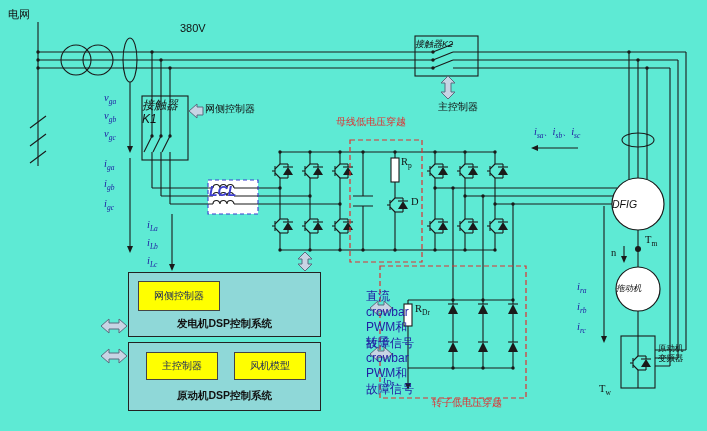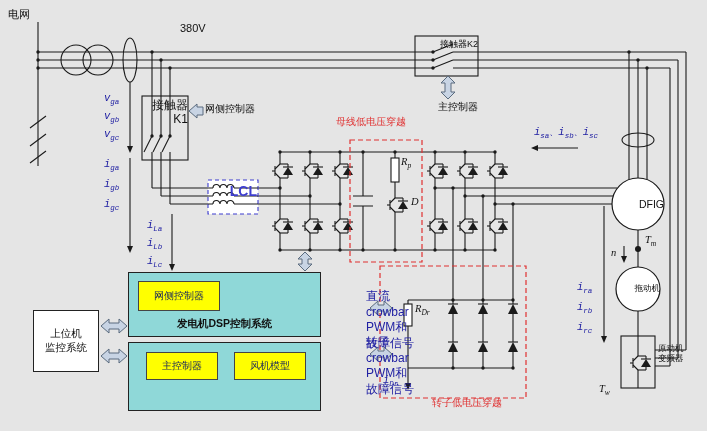--- a/index.html
+++ b/index.html
@@ -1,30 +1,30 @@
 <!DOCTYPE html>
 <html style="--c-wire: #1a1a1a; --c-signal: #2121a3; --c-red: #e03030; --c-blue: #3d3dcf; --c-teal: #8fd8d8; --c-yellow: #ffff00; --c-arrow_fill: #c8d4e4; --c-arrow_stroke: #5a6b7e;"><head>
 <meta charset="utf-8">
 <style>
   html,body{margin:0;padding:0;background:#fff;}
-  #stage{position:relative;width:707px;height:431px;background:#e5e5e5;overflow:hidden;
+  #stage{position:relative;width:707px;height:431px;background:#5eead4;overflow:hidden;
          font-family:"Liberation Sans",sans-serif;color:#111;}
   #stage svg{position:absolute;left:0;top:0;}
   .w{stroke:var(--c-wire,#1a1a1a);stroke-width:1.1;fill:none;}
   .dot{fill:var(--c-wire,#1a1a1a);}
   .hd{fill:var(--c-wire,#1a1a1a);}
   .redbox{stroke:var(--c-red,#e03030);stroke-width:1.2;fill:none;stroke-dasharray:5 3;}
   .bluebox{stroke:var(--c-blue,#3d3dcf);stroke-width:1.1;fill:#fff;stroke-dasharray:4 3;}
   .rbox{fill:#fff;stroke:var(--c-wire,#1a1a1a);stroke-width:1.1;}
   .ga{fill:var(--c-arrow_fill,#c8d4e4);stroke:var(--c-arrow_stroke,#5a6b7e);stroke-width:1;}
   .lbl{position:absolute;font-size:10px;line-height:1.15;white-space:pre-line;}
-  .ctr{text-align:right;}
+  .ctr{text-align:left;font-style:italic;}
   .sig{color:var(--c-signal,#2121a3);font-style:italic;
-       font-family:Liberation Mono, monospace;font-size:10.5px;}
-  .sigk{color:#111;font-style:italic;font-family:"Liberation Serif",serif;font-size:10.5px;}
+       font-family:Liberation Serif, serif;font-size:10.5px;}
+  .sigk{color:#111;font-family:"Liberation Serif",serif;font-size:10.5px;}
   .lbl sub{font-size:7.5px;}
   .sep{font-style:normal;font-size:9px;}
   .red{color:var(--c-red,#e03030);}
   .blue{color:var(--c-blue,#3d3dcf);font-weight:bold;font-size:14px;}
   .box{position:absolute;border:1px solid #222;background:#fff;display:flex;
        align-items:center;justify-content:center;text-align:center;box-sizing:border-box;}
   .teal{background:var(--c-teal,#8fd8d8);}
   .yellow{position:absolute;background:var(--c-yellow,#ff0);border:1px solid #444;
           display:flex;align-items:center;justify-content:center;text-align:center;
           box-sizing:border-box;font-size:10px;color:#16245e;}
@@ -274,26 +274,25 @@
 <span class="lbl sigk" style="left:599px;top:383px"><span>T</span><sub>w</sub></span>
 <span class="lbl sigk" style="left:611px;top:247px"><span>n</span><sub></sub></span>
 
 <span class="note" style="left:323px;top:289px;width:56px">直流crowbar
 PWM和
 故障信号</span>
 <span class="note" style="left:323px;top:335px;width:56px">转子crowbar
 PWM和
 故障信号</span>
 
-<div class="box" style="left:33px;top:310px;width:66px;height:62px;font-size:10.5px;white-space:pre-line">上位机
-监控系统</div>
 
 <div class="box teal" style="left:128px;top:272px;width:193px;height:65px">
   <div class="yellow" style="left:9px;top:8px;width:82px;height:30px">网侧控制器</div>
   <div class="cap" style="left:0;top:44px">发电机DSP控制系统</div>
 </div>
 
 <div class="box teal" style="left:128px;top:342px;width:193px;height:69px">
   <div class="yellow" style="left:17px;top:9px;width:72px;height:28px">主控制器</div>
   <div class="yellow" style="left:105px;top:9px;width:72px;height:28px">风机模型</div>
+  <div class="cap" style="left:0;top:46px">原动机DSP控制系统</div>
 </div>
 
 </div>
 
 </body></html>

